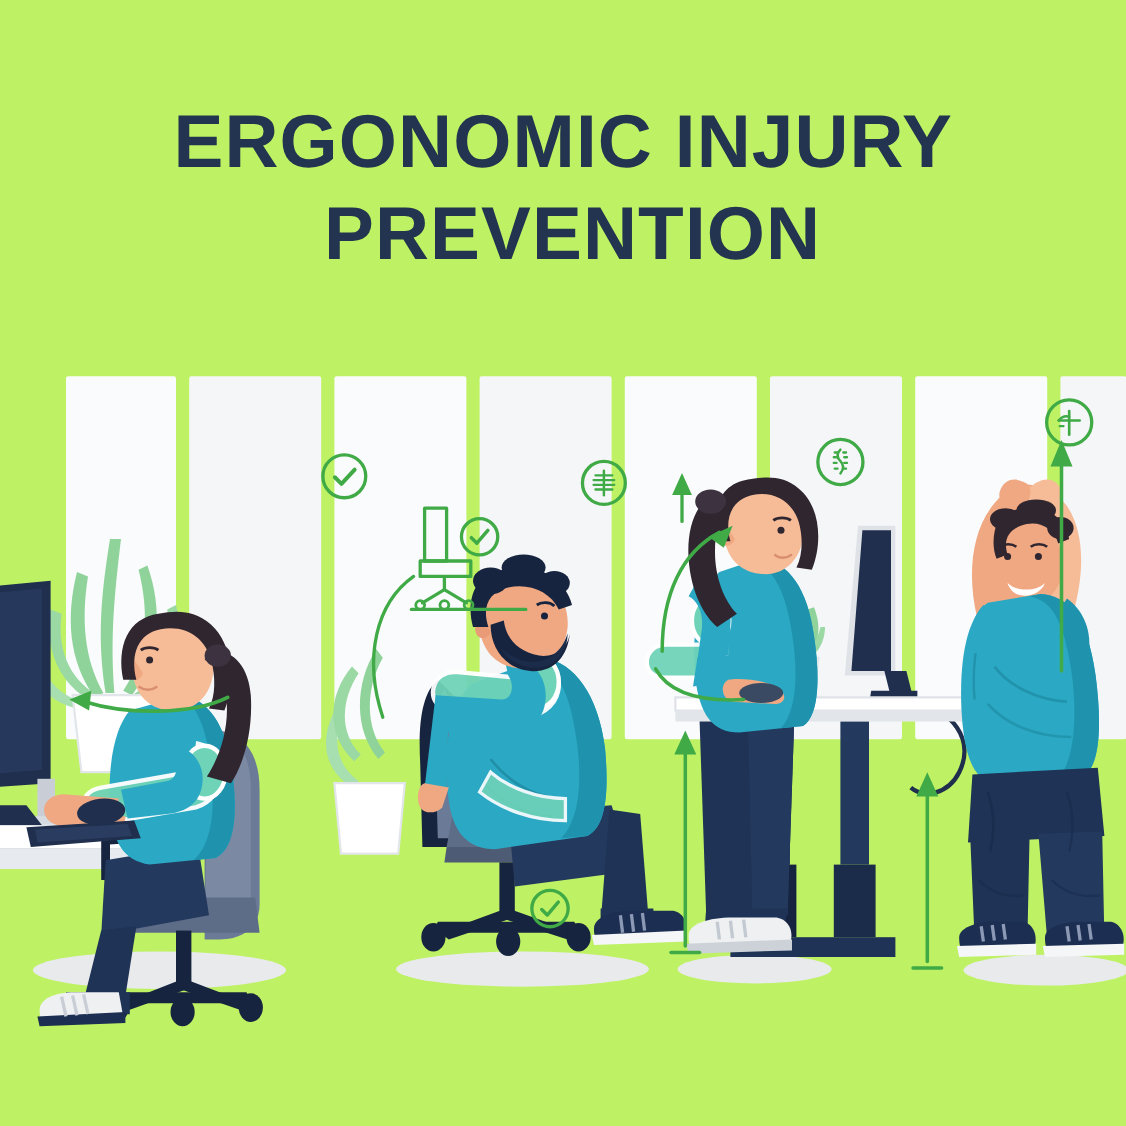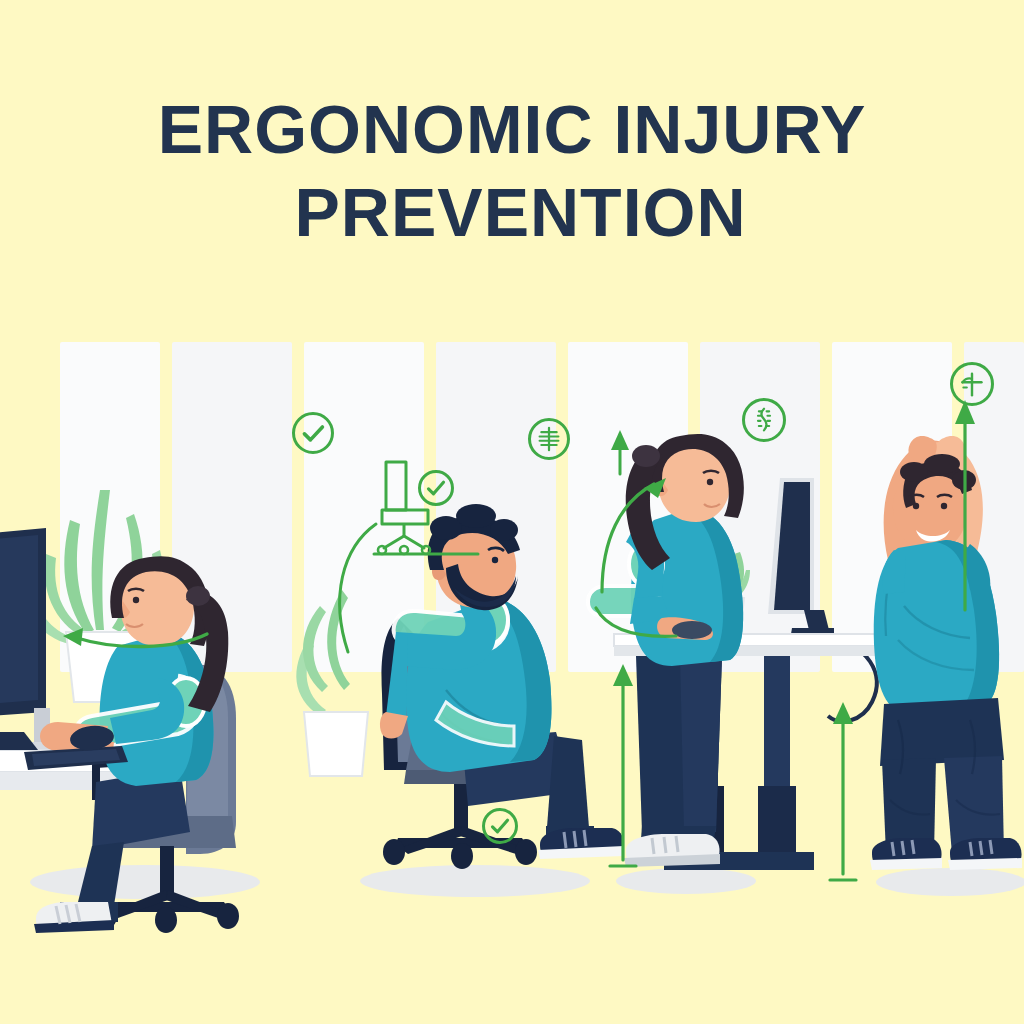--- a/index.html
+++ b/index.html
@@ -2,21 +2,21 @@
 <html><head>
 <meta charset="utf-8">
 <title>Ergonomic Injury Prevention</title>
 <style>
   html,body{margin:0;padding:0;background:#ffffff;}
   body{
     width:1024px;height:1024px;overflow:hidden;position:relative;
     font-family:"Liberation Sans","DejaVu Sans",sans-serif;
     background:#ffffff;
   }
-  #poster{position:absolute;inset:0;background:#fef9c3;}
+  #poster{position:absolute;inset:0;background:#bef264;}
 
   
   .title-block{
     position:absolute;left:0;top:96px;width:1024px;text-align:center;
     line-height:0.99;
   }
   .title-line{
     display:block;
     font-family:"Liberation Sans","DejaVu Sans",sans-serif;
     font-weight:700;

